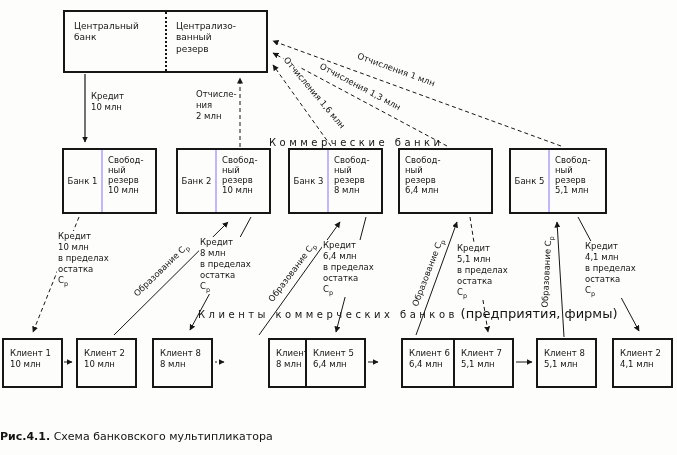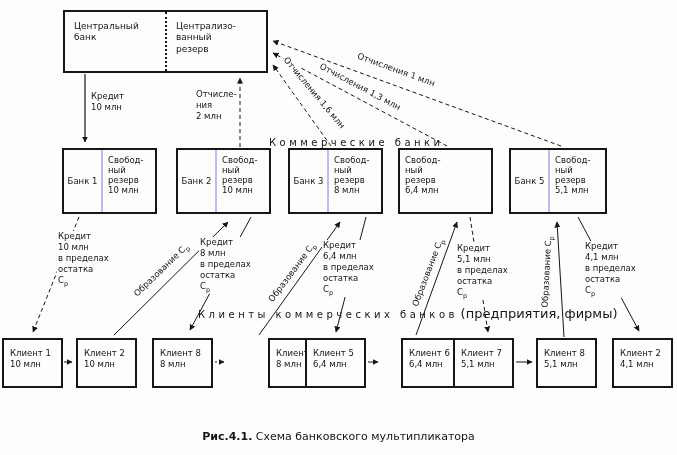--- a/index.html
+++ b/index.html
@@ -20,21 +20,21 @@
   .bank .name{width:37px;border-right:2px solid #c4b5fd;display:flex;align-items:center;justify-content:center;font-size:8.5px;text-align:center;}
   .bank .reserve{flex:1;font-size:8.5px;line-height:1.18;padding:5px 2px 2px 5px;box-sizing:border-box;}
   
   .client{top:338px;width:61px;height:50px;display:block;padding:8px 3px 2px 6px;font-size:8.5px;line-height:1.3;}
   
   .lbl{position:absolute;z-index:3;font-size:8.5px;line-height:1.3;background:#fdfdfb;padding:0 1px;}
   .rot{transform-origin:center center;white-space:nowrap;}
   .spaced{letter-spacing:3.5px;font-size:10px;white-space:nowrap;background:transparent;}
   .note{letter-spacing:0;font-size:13px;}
   sub{font-size:6.5px;}
-  .caption{position:absolute;left:0;right:0;top:430px;text-align:center;font-size:11px;z-index:3;background:transparent;}
+  .caption{position:absolute;left:0;right:0;top:430px;font-size:11px;z-index:3;background:transparent;}
   .caption b{font-weight:bold;}
 </style>
 </head>
 <body>
 
 <div class="canvas">
 
   <svg class="wires" width="677" height="455" viewBox="0 0 677 455">
     <defs>
       <marker id="arr" markerWidth="7" markerHeight="7" refX="5.5" refY="3" orient="auto" markerUnits="userSpaceOnUse">

